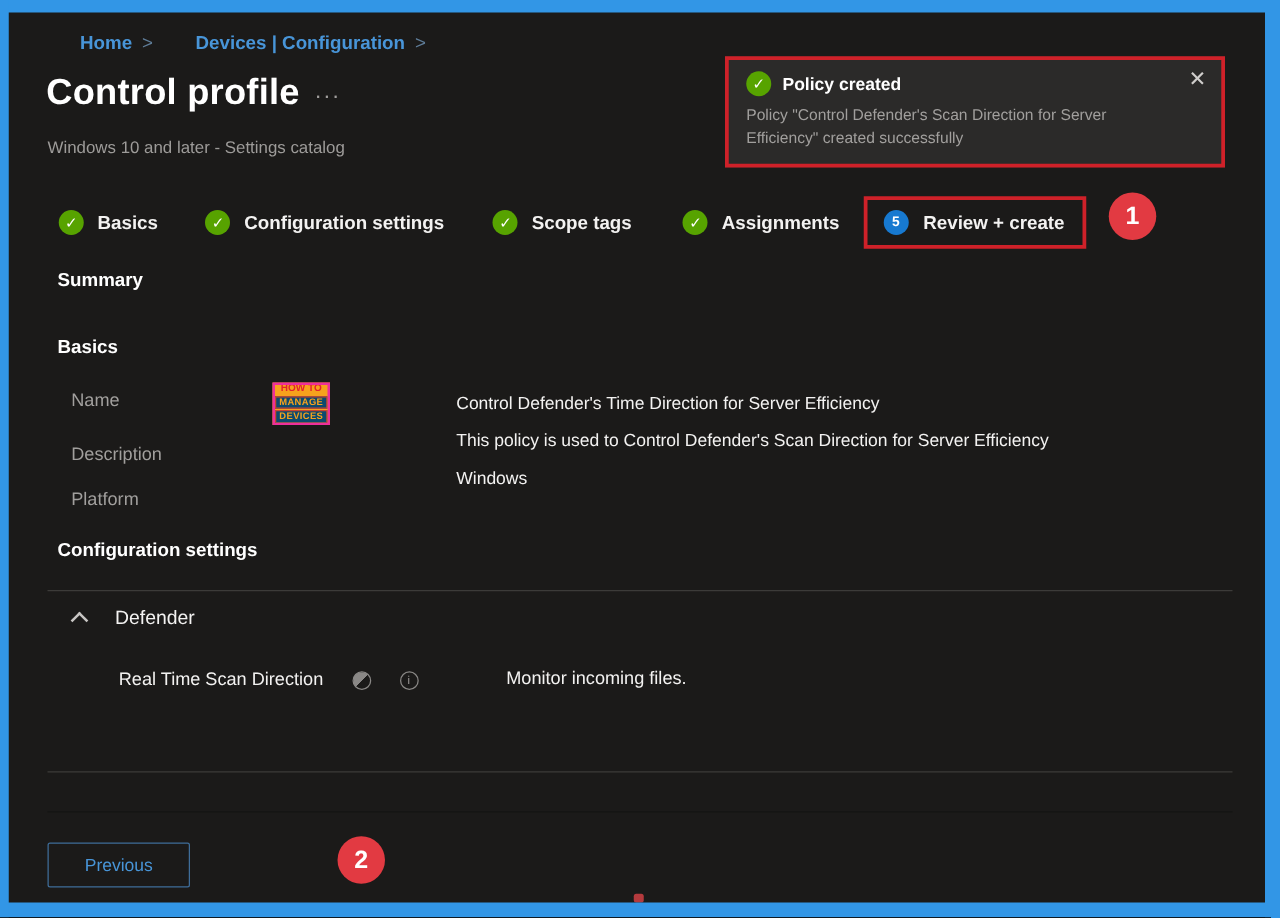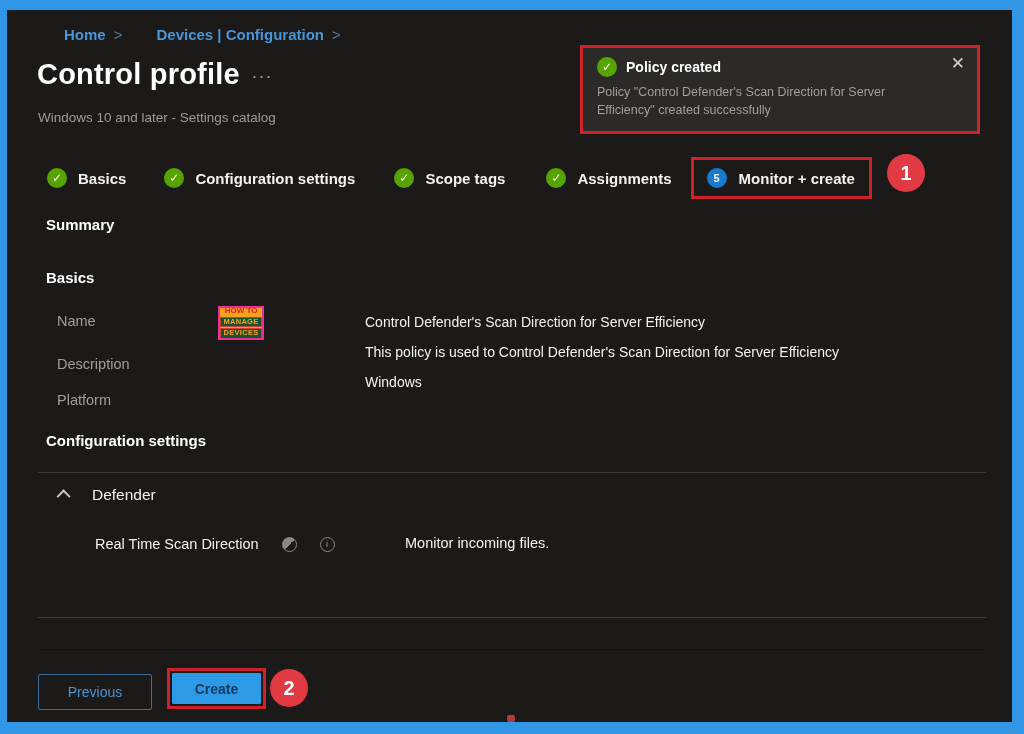--- a/index.html
+++ b/index.html
@@ -82,21 +82,21 @@
   #row-plat-label  { top:392px; } #row-plat-value  { top:374px; }
 
   
   .logo {
     position:absolute; left:218px; top:306px; width:46px; height:34px;
     background:#f7a21d; border:2px solid #ee2f9b;
     display:flex; flex-direction:column; align-items:center; justify-content:center; gap:1px;
     overflow:hidden;
   }
   .logo .l1 { color:#e3242b; font-size:8px; font-weight:700; line-height:1.1; }
-  .logo .l2 { background:#14532d; color:#f7a21d; font-size:7.5px; font-weight:700;
+  .logo .l2 { background:#0c4a6e; color:#f7a21d; font-size:7.5px; font-weight:700;
               line-height:1.15; padding:0 2px; border:1px solid #c9452f; letter-spacing:.3px; }
 
   
   .divider { position:absolute; left:38px; width:948px; height:1px; background:#3c3b39; }
   #divider-1 { top:472px; }
   #divider-2 { top:617px; }
   #divider-3 { top:649px; background:#151413; }
 
   
   .group-row { position:absolute; left:60px; top:486px; display:flex; align-items:center; gap:22px; cursor:pointer; }
@@ -176,31 +176,31 @@
       <span class="step-label">Scope tags</span>
     </div>
     <div class="gap-c"></div>
     <div class="step">
       <span class="check-circle">✓</span>
       <span class="step-label">Assignments</span>
     </div>
     <div class="gap-d"></div>
     <div class="step-current-box">
       <span class="num-circle">5</span>
-      <span class="step-label">Monitor + create</span>
+      <span class="step-label">Review + create</span>
     </div>
   </div>
   <div class="annot-circle" id="annot-1">1</div>
 
   <div class="h-bold" id="summary-heading">Summary</div>
 
   <div class="h-bold" id="basics-heading">Basics</div>
 
   <div class="field-label" id="row-name-label">Name</div>
-  <div class="field-value" id="row-name-value">Control Defender's Scan Direction for Server Efficiency</div>
+  <div class="field-value" id="row-name-value">Control Defender's Time Direction for Server Efficiency</div>
   <div class="field-label" id="row-desc-label">Description</div>
   <div class="field-value" id="row-desc-value">This policy is used to Control Defender's Scan Direction for Server Efficiency</div>
   <div class="field-label" id="row-plat-label">Platform</div>
   <div class="field-value" id="row-plat-value">Windows</div>
 
   <div class="logo">
     <span class="l1">HOW TO</span>
     <span class="l2">MANAGE</span>
     <span class="l2">DEVICES</span>
   </div>
@@ -217,20 +217,17 @@
     <span class="setting-name">Real Time Scan Direction</span>
     <span class="mini-icon half-fill"></span>
     <span class="mini-icon">i</span>
   </div>
   <div class="setting-value">Monitor incoming files.</div>
 
   <div class="divider" id="divider-2"></div>
   <div class="divider" id="divider-3"></div>
 
   <button class="btn-previous">Previous</button>
-  <div class="create-wrap">
-    <button class="btn-create">Create</button>
-  </div>
   <div class="annot-circle" id="annot-2">2</div>
 
   <div class="red-dot"></div>
 
 </div>
 
 </body></html>

